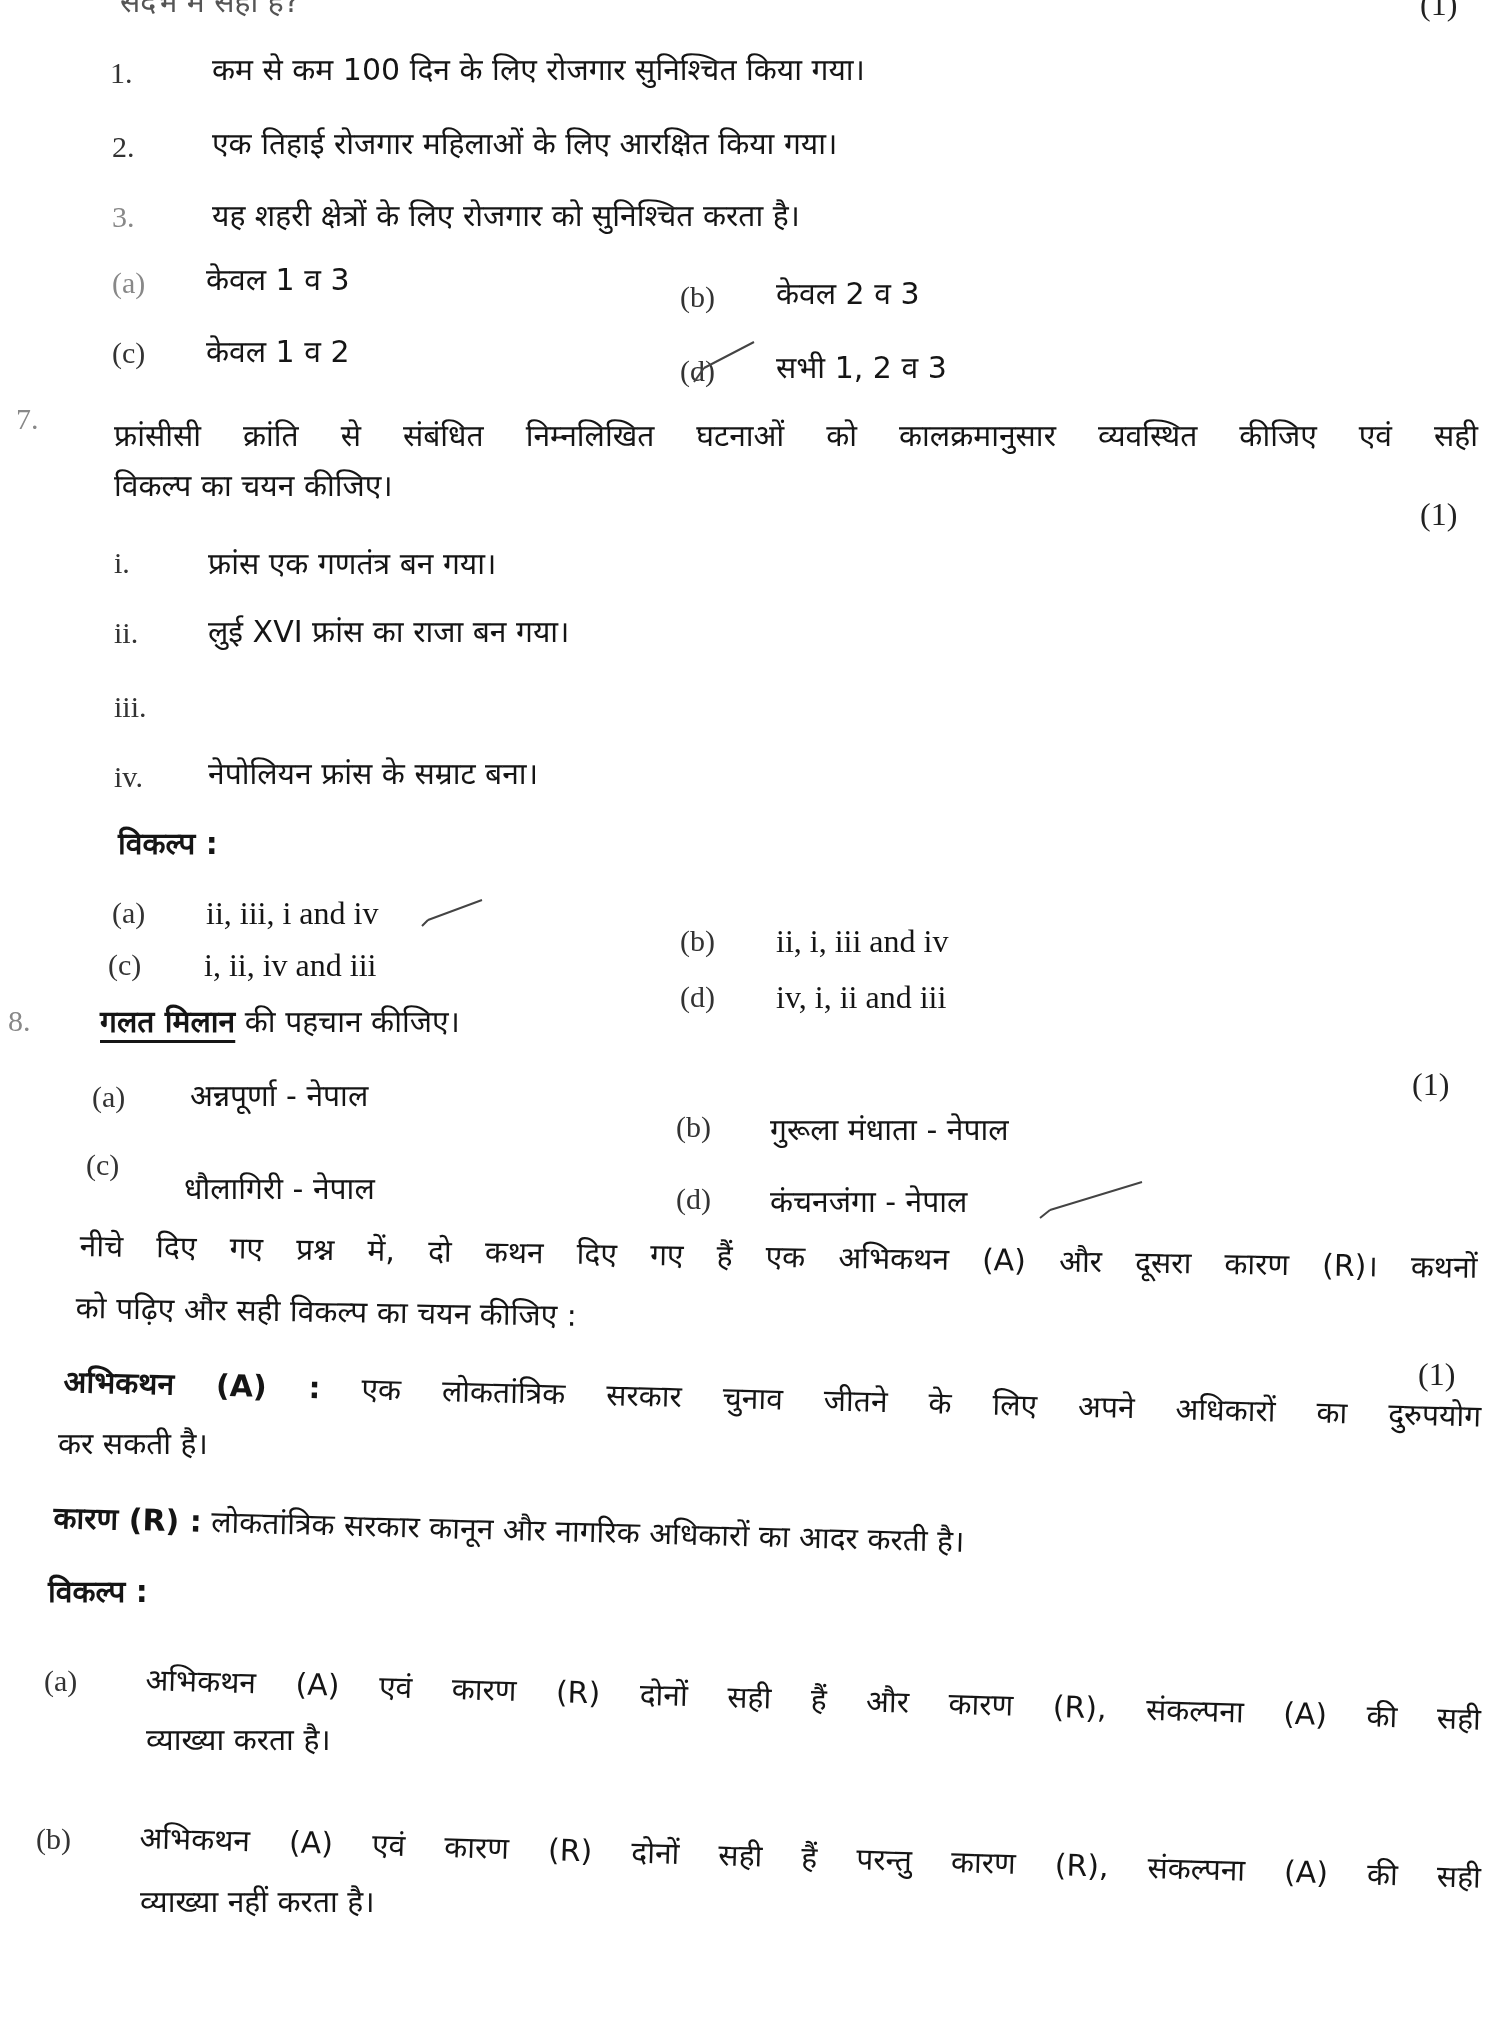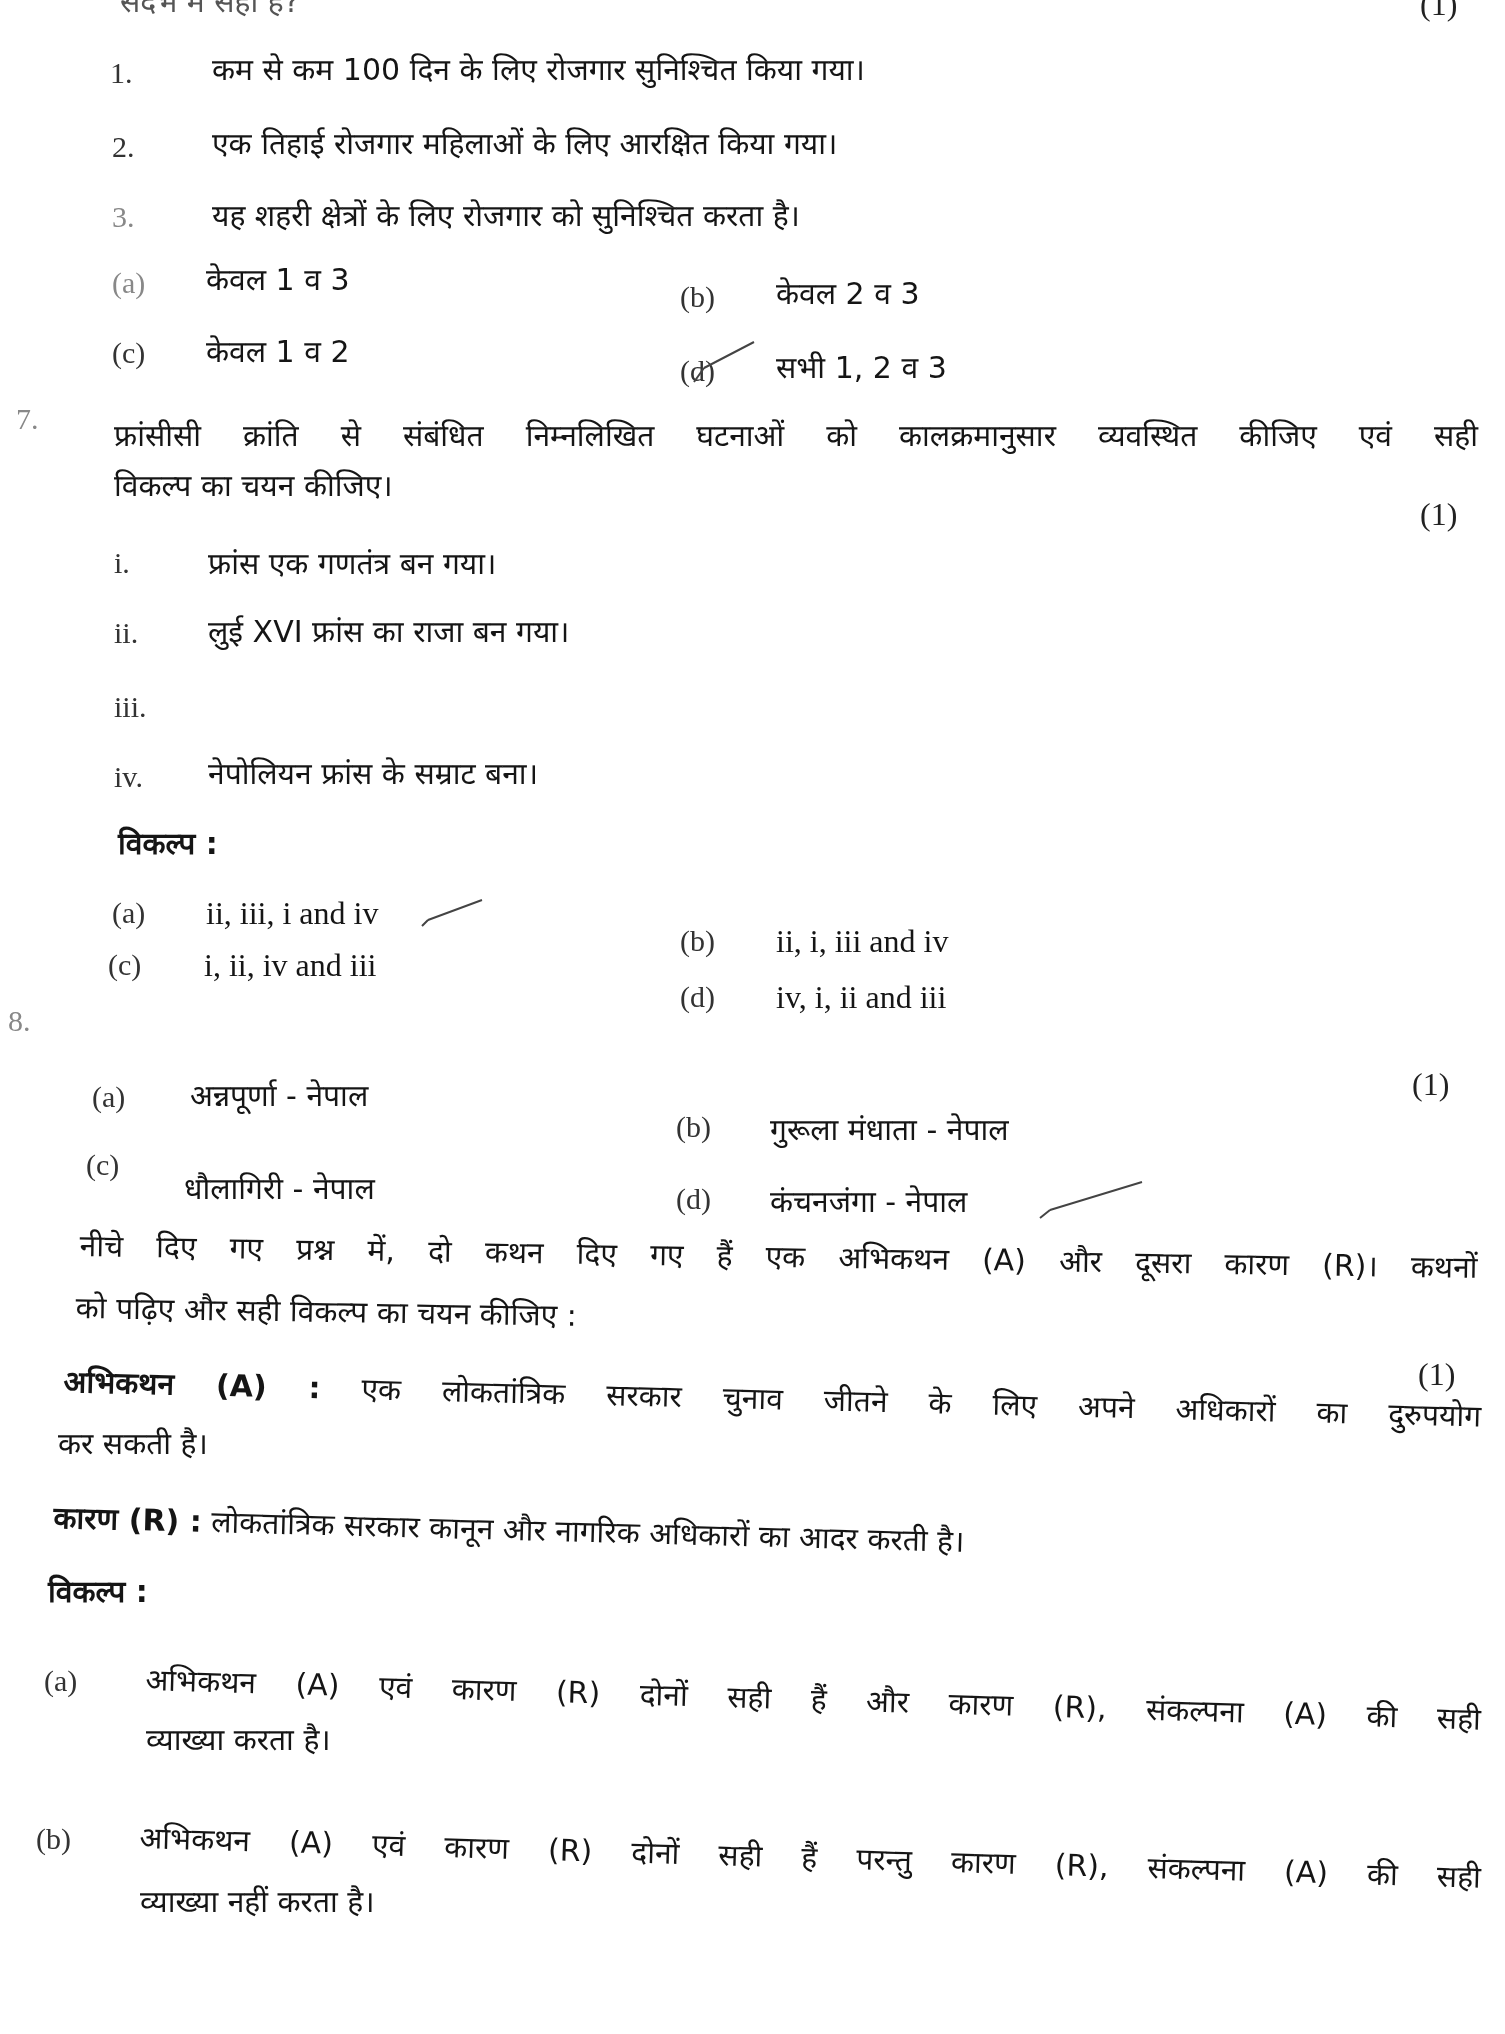--- a/index.html
+++ b/index.html
@@ -77,20 +77,21 @@
   <div class="num" style="left:680px; top:924px;">(b)</div>
   <div class="t lat" style="left:776px; top:922px;">ii, i, iii and iv</div>
 
   <div class="num" style="left:108px; top:948px;">(c)</div>
   <div class="t lat" style="left:204px; top:946px;">i, ii, iv and iii</div>
 
   <div class="num" style="left:680px; top:980px;">(d)</div>
   <div class="t lat" style="left:776px; top:978px;">iv, i, ii and iii</div>
 
   <div class="num faint" style="left:8px; top:1004px;">8.</div>
+  <div class="t" style="left:100px; top:1004px;"><span class="b ul">गलत मिलान</span><span> की पहचान कीजिए।</span></div>
   <div class="mark" style="left:1412px; top:1066px;">(1)</div>
 
   <div class="num" style="left:92px; top:1080px;">(a)</div>
   <div class="t" style="left:190px; top:1078px;">अन्नपूर्णा - नेपाल</div>
 
   <div class="num" style="left:676px; top:1110px;">(b)</div>
   <div class="t" style="left:770px; top:1112px;">गुरूला मंधाता - नेपाल</div>
 
   <div class="num" style="left:86px; top:1148px;">(c)</div>
   <div class="t" style="left:184px; top:1148px;margin-top:23px;">धौलागिरी - नेपाल</div>

